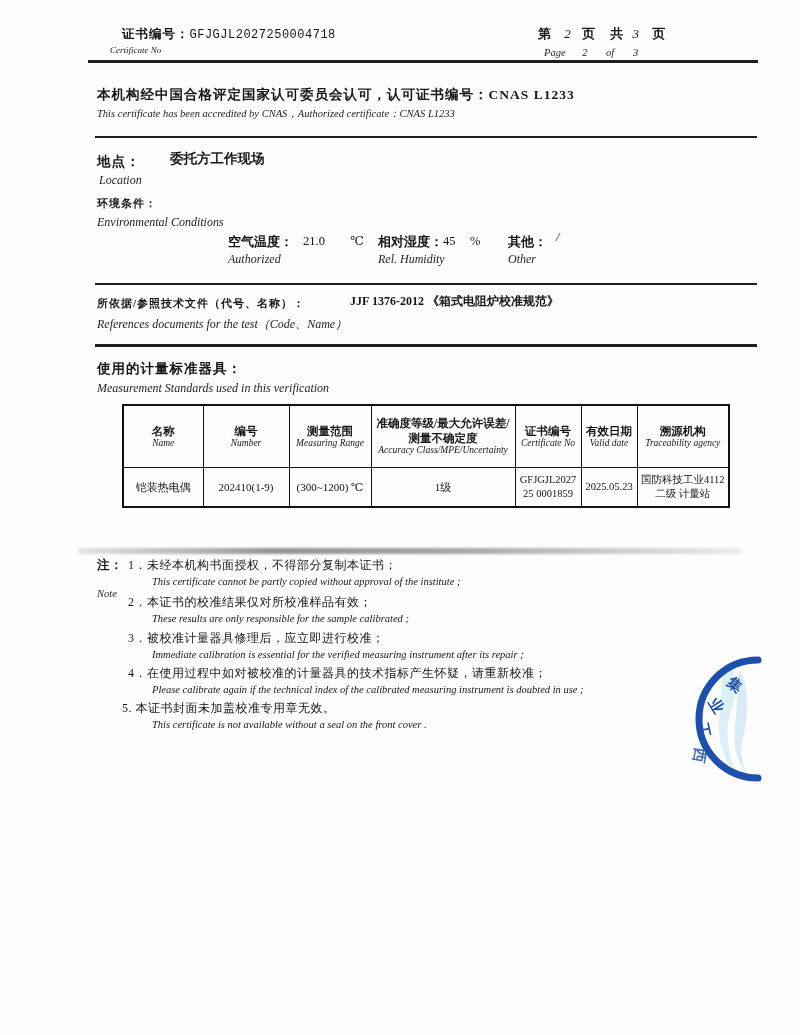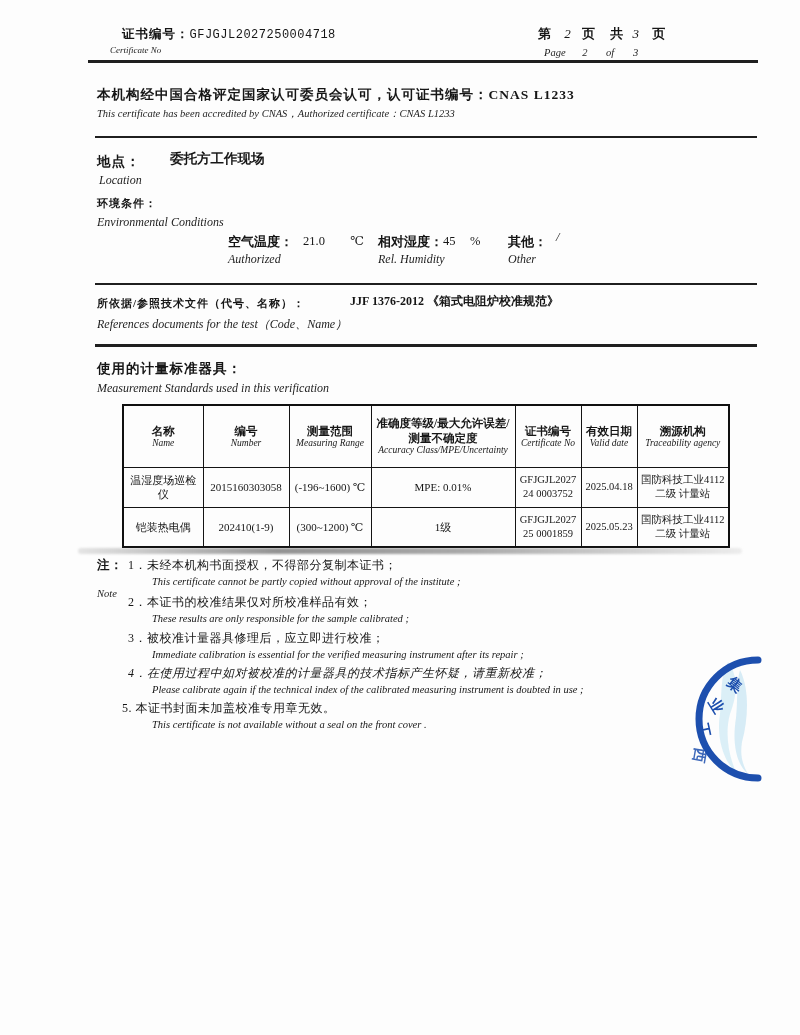--- a/index.html
+++ b/index.html
@@ -141,29 +141,20 @@
     <th>
           <span class="th-zh">有效日期</span>
           <span class="th-en">Valid date</span>
         </th>
     <th>
           <span class="th-zh">溯源机构</span>
           <span class="th-en">Traceability agency</span>
         </th>
   </tr>
   <tr style="height:40px;">
-    <td class="td-cell">温湿度场巡检仪</td>
-    <td class="td-cell">2015160303058</td>
-    <td class="td-cell">(-196~1600) ℃</td>
-    <td class="td-cell">MPE: 0.01%</td>
-    <td class="td-cell sm">GFJGJL202724 0003752</td>
-    <td class="td-cell sm">2025.04.18</td>
-    <td class="td-cell sm">国防科技工业4112二级 计量站</td>
-  </tr>
-  <tr style="height:40px;">
     <td class="td-cell">铠装热电偶</td>
     <td class="td-cell">202410(1-9)</td>
     <td class="td-cell">(300~1200) ℃</td>
     <td class="td-cell">1级</td>
     <td class="td-cell sm">GFJGJL202725 0001859</td>
     <td class="td-cell sm">2025.05.23</td>
     <td class="td-cell sm">国防科技工业4112二级 计量站</td>
   </tr>
 </tbody>
   </table>
@@ -175,21 +166,21 @@
 
 <div class="abs zh note-zh" style="left:128px;top:557px;">1．未经本机构书面授权，不得部分复制本证书；</div>
 <div class="abs note-en" style="left:152px;top:576px;">This certificate cannot be partly copied without approval of the institute ;</div>
 
 <div class="abs zh note-zh" style="left:128px;top:594px;">2．本证书的校准结果仅对所校准样品有效；</div>
 <div class="abs note-en" style="left:152px;top:613px;">These results are only responsible for the sample calibrated ;</div>
 
 <div class="abs zh note-zh" style="left:128px;top:630px;">3．被校准计量器具修理后，应立即进行校准；</div>
 <div class="abs note-en" style="left:152px;top:649px;">Immediate calibration is essential for the verified measuring instrument after its repair ;</div>
 
-<div class="abs zh note-zh" style="left:128px;top:665px;font-style:italic;">4．在使用过程中如对被校准的计量器具的技术指标产生怀疑，请重新校准；</div>
+<div class="abs zh note-zh" style="left:128px;top:665px;">4．在使用过程中如对被校准的计量器具的技术指标产生怀疑，请重新校准；</div>
 <div class="abs note-en" style="left:152px;top:684px;">Please calibrate again if the technical index of the calibrated measuring instrument is doubted in use ;</div>
 
 <div class="abs zh note-zh" style="left:122px;top:700px;">5. 本证书封面未加盖校准专用章无效。</div>
 <div class="abs note-en" style="left:152px;top:719px;">This certificate is not available without a seal on the front cover .</div>
 
 <svg class="seal" viewBox="0 0 104 136">
 
   <path d="M58 12 C70 28 66 48 60 64 C55 82 58 104 66 122 C54 112 46 88 50 64 C52 44 50 26 58 12 Z" fill="#bfe3f2" opacity="0.55"></path>
   <path d="M70 20 C80 40 78 70 72 92 C70 104 72 114 78 124 C66 114 62 92 66 68 C68 50 66 34 70 20 Z" fill="#a9d7ee" opacity="0.45"></path>
 

